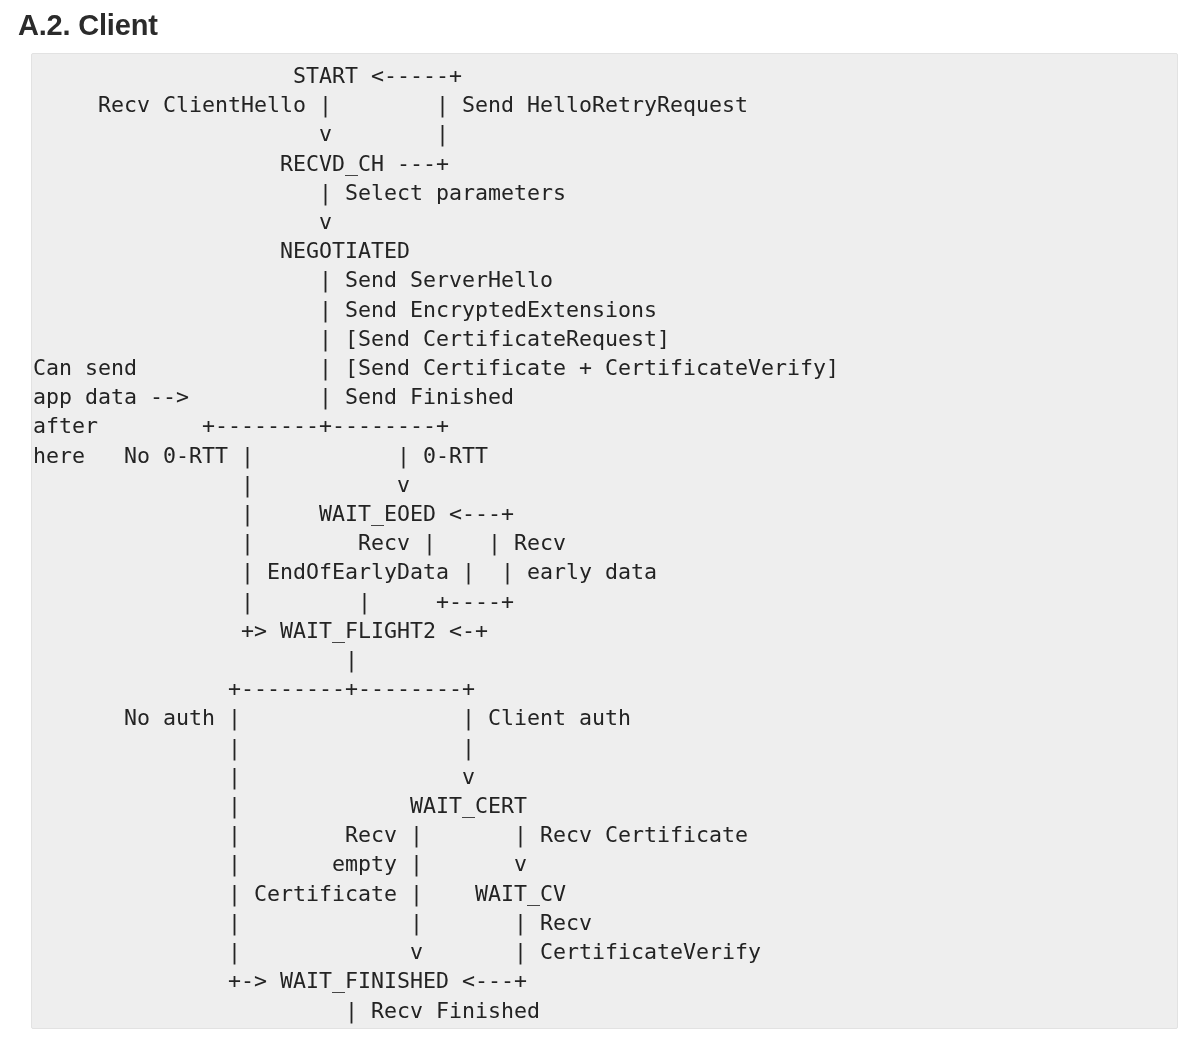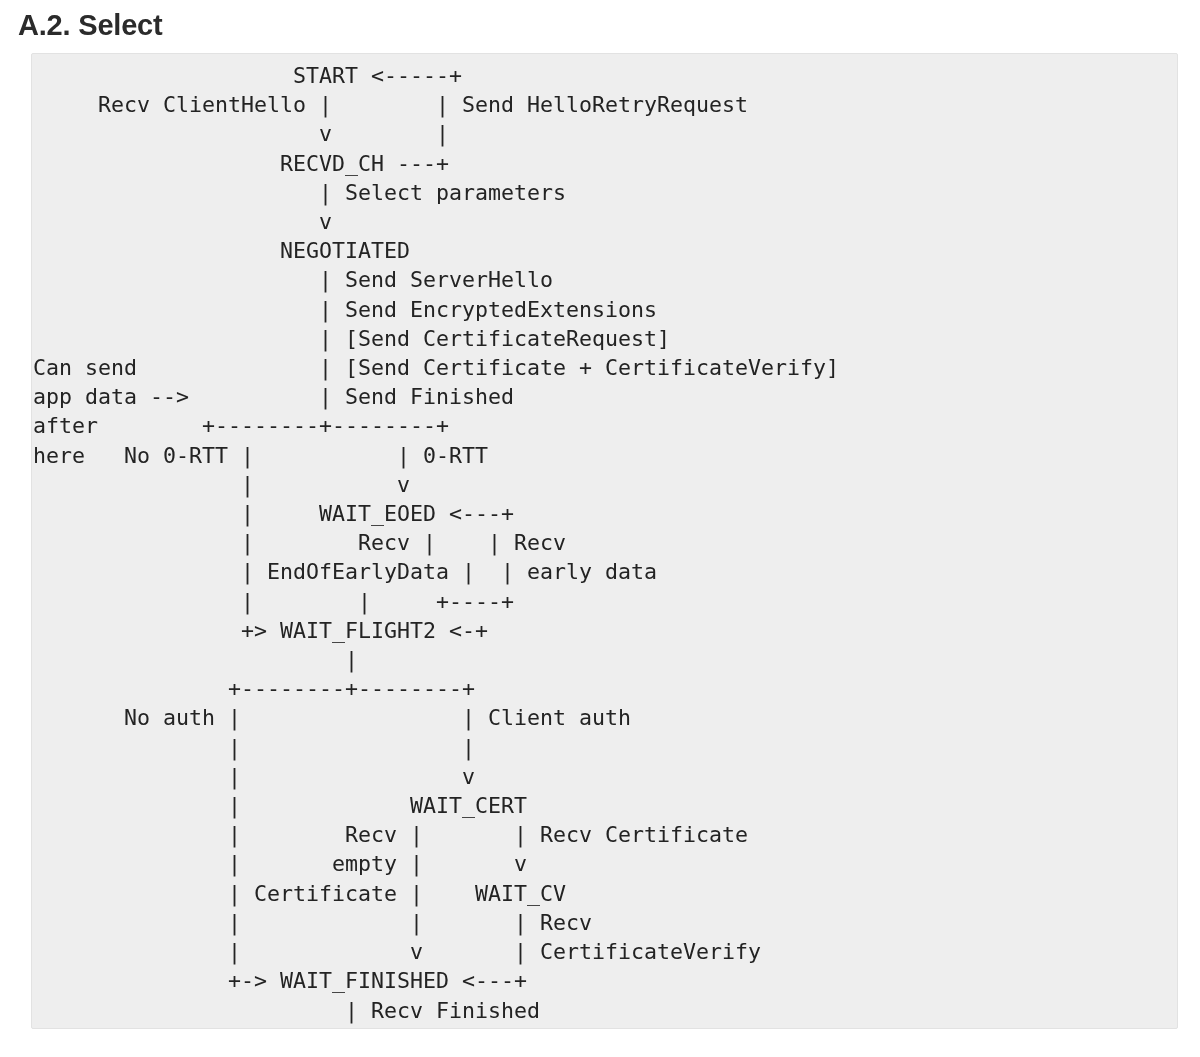--- a/index.html
+++ b/index.html
@@ -55,21 +55,21 @@
     white-space: pre;
     tab-size: 8;
     letter-spacing: 0px;
   }
 </style>
 </head>
 <body>
 
 <div class="page">
 
-  <h2 class="section-heading">A.2. Select</h2>
+  <h2 class="section-heading">A.2. Client</h2>
 
   <div class="code-block">
     <pre><code>                    START &lt;-----+
      Recv ClientHello |        | Send HelloRetryRequest
                       v        |
                    RECVD_CH ---+
                       | Select parameters
                       v
                    NEGOTIATED
                       | Send ServerHello

